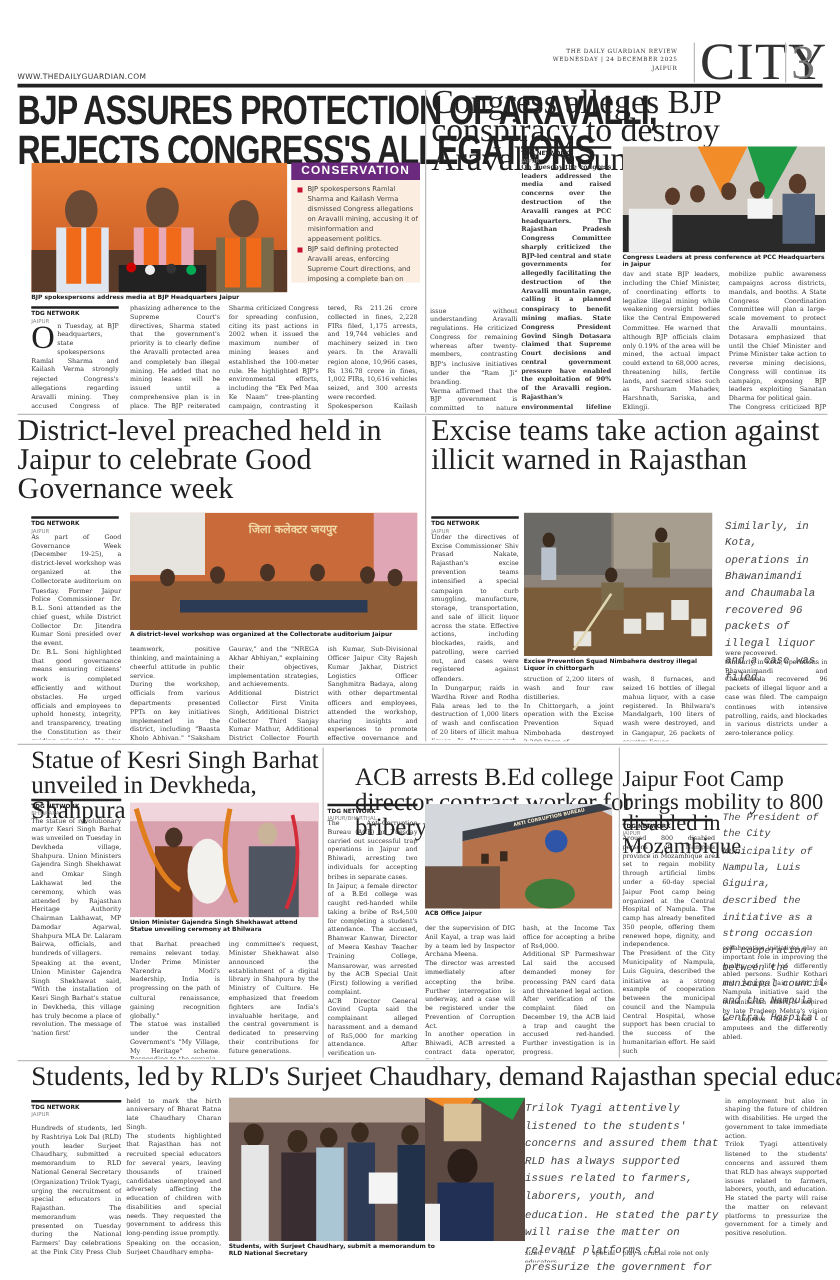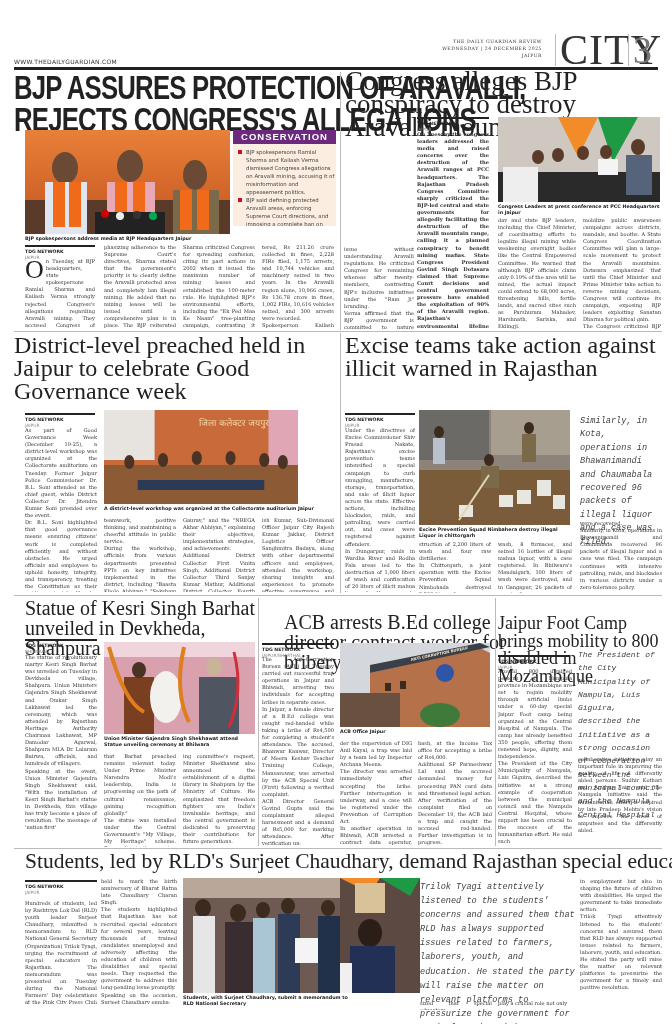--- a/index.html
+++ b/index.html
@@ -136,21 +136,21 @@
 <div class="abs body" style="left: 498px; top: 217px; width: 78px; height: 112px; white-space: pre-line;">dav and state BJP leaders, including the Chief Minister, of coordinating efforts to legalize illegal mining while weakening oversight bodies like the Central Empowered Committee. He warned that although BJP officials claim only 0.19% of the area will be mined, the actual impact could extend to 68,000 acres, threatening hills, fertile lands, and sacred sites such as Parshuram Mahadev, Harshnath, Sariska, and Eklingji.
 Anger in 19 districts has prompted Congress to</div>
 <div class="abs body" style="left: 583px; top: 217px; width: 78px; height: 112px; white-space: pre-line;">mobilize public awareness campaigns across districts, mandals, and booths. A State Congress Coordination Committee will plan a large-scale movement to protect the Aravalli mountains. Dotasara emphasized that until the Chief Minister and Prime Minister take action to reverse mining decisions, Congress will continue its campaign, exposing BJP leaders exploiting Sanatan Dharma for political gain.
 The Congress criticized BJP leaders for issuing conflicting statements.</div>
 
 <div class="abs hl" style="left:14px;top:334px;width:320px;font-size:24px;line-height:23px;">District-level preached held in Jaipur to celebrate Good Governance week</div>
 <div class="abs byline" style="left:25px;top:413px;width:70px;">
   <span>TDG NETWORK</span>
   <span class="loc">JAIPUR</span>
 </div>
-<div class="abs photo" style="left:104px;top:410px;width:194px;height:94px;">
+<div class="abs photo" style="left:104px;top:410px;width:230px;height:94px;font-weight:bold;">
   <svg viewBox="0 0 230 94" preserveAspectRatio="none">
     <rect width="230" height="94" fill="#c86a3a"></rect>
     <rect x="0" y="0" width="60" height="50" fill="#e7e4e0"></rect>
     <rect x="195" y="0" width="35" height="60" fill="#e1a6b6"></rect>
     <rect x="0" y="55" width="230" height="39" fill="#8c5a35"></rect>
     <rect x="40" y="70" width="150" height="10" fill="#2b3b55"></rect>
     <ellipse cx="30" cy="52" rx="6" ry="7" fill="#4a3324"></ellipse>
       <ellipse cx="70" cy="50" rx="6" ry="7" fill="#4a3324"></ellipse>
     <ellipse cx="110" cy="48" rx="6" ry="7" fill="#4a3324"></ellipse>
       <ellipse cx="150" cy="48" rx="6" ry="7" fill="#4a3324"></ellipse>

